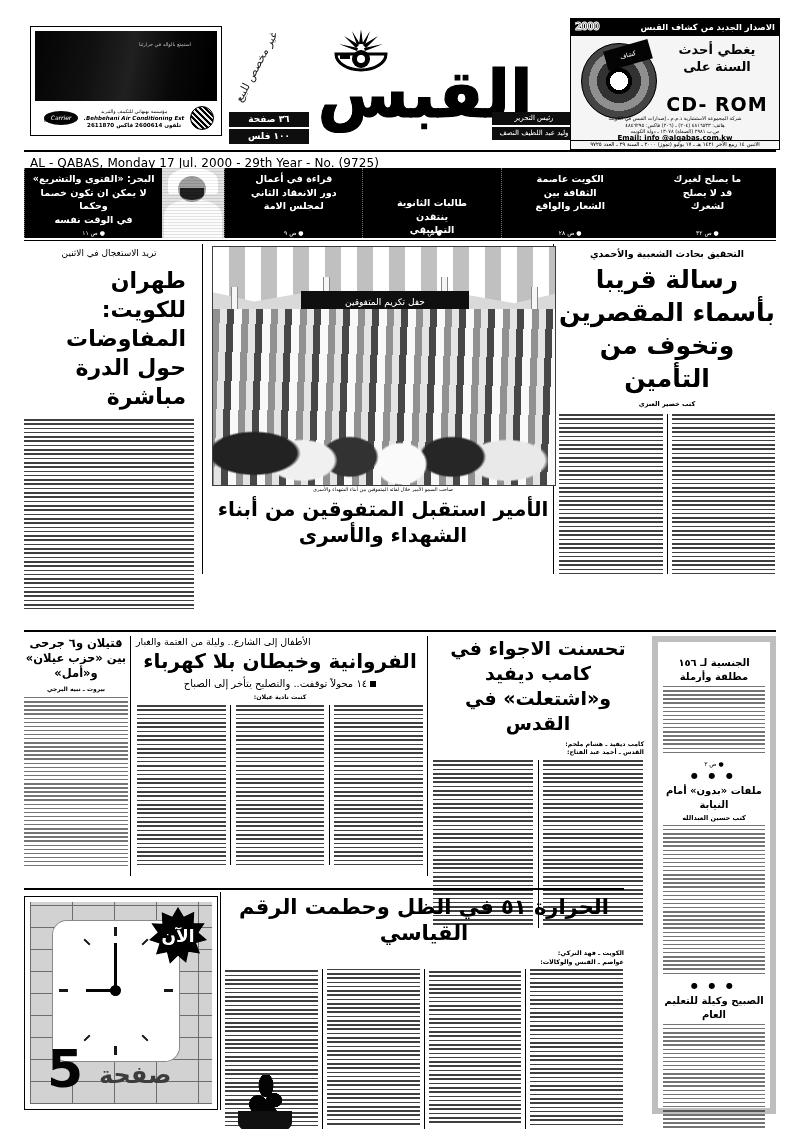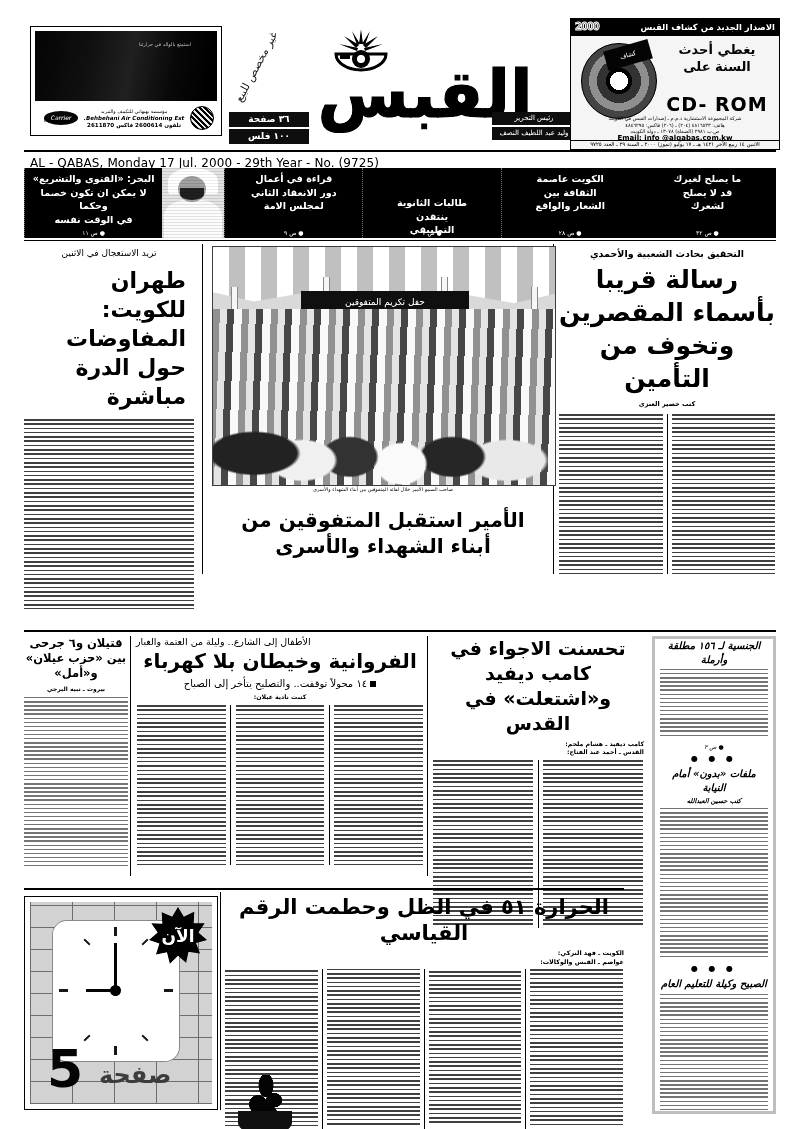--- a/index.html
+++ b/index.html
@@ -236,21 +236,21 @@
     color:#fff;font-size:9px;line-height:22px;text-align:center;direction:rtl;
   }
   #photo-caption{
     position:absolute;left:188px;top:242px;width:342px;direction:rtl;text-align:center;
     font-size:5px;
   }
   #photo-head{
     position:absolute;left:188px;top:250px;width:342px;direction:rtl;text-align:center;
   }
   #photo-head h2{
-    margin:13px;font-size:20px;line-height:26px;font-weight:bold;letter-spacing:-.3px;
+    margin:2px;font-size:20px;line-height:26px;font-weight:bold;letter-spacing:-.3px;
   }
 
   
   #rule-b{position:absolute;left:24px;top:630px;width:752px;height:2px;background:#000;}
   #midsec{position:absolute;left:24px;top:636px;width:752px;height:250px;}
 
   #mid-lebanon{position:absolute;left:0;top:0;width:104px;direction:rtl;}
   #mid-lebanon h3{margin:0;font-size:11.5px;line-height:15px;text-align:center;font-weight:bold;}
   #mid-lebanon .by{font-size:6px;text-align:center;margin-top:4px;font-weight:bold;}
   #mid-lebanon .body{margin-top:5px;height:170px;}
@@ -264,21 +264,21 @@
   #mid-power .cols{margin-top:5px;column-count:3;column-gap:8px;column-rule:1px solid #000;height:160px;}
 
   #mid-camp{position:absolute;left:408px;top:0;width:212px;direction:rtl;}
   #mid-camp h2{margin:0;font-size:19px;line-height:25px;text-align:center;font-weight:bold;letter-spacing:-.4px;}
   #mid-camp .by{font-size:6.2px;text-align:right;margin-top:4px;line-height:8px;font-weight:bold;}
   #mid-camp .cols{margin-top:4px;column-count:2;column-gap:8px;column-rule:1px solid #000;height:168px;}
 
   
   #rail{
     position:absolute;left:628px;top:0;width:124px;direction:rtl;
-    border:3px solid #fca5a5;padding:0 5px;box-sizing:border-box;height:478px;font-style:italic;
+    border:6px solid #fca5a5;padding:14px 5px;box-sizing:border-box;height:478px;
   }
   #rail h4{margin:0 0 3px;font-size:10px;line-height:13.5px;text-align:center;font-weight:bold;letter-spacing:1px;}
   #rail .by{font-size:6.5px;text-align:center;font-weight:bold;margin:3px 0;}
   #rail .body{height:70px;margin-bottom:4px;}
   #rail .dots{text-align:center;font-size:8px;letter-spacing:4px;margin:4px 0;}
   #rail .pg{text-align:center;font-size:6px;margin-bottom:3px;}
 
   
   #rule-c{position:absolute;left:24px;top:888px;width:600px;height:2px;background:#000;}
   #botsec{position:absolute;left:24px;top:892px;width:600px;height:222px;}

